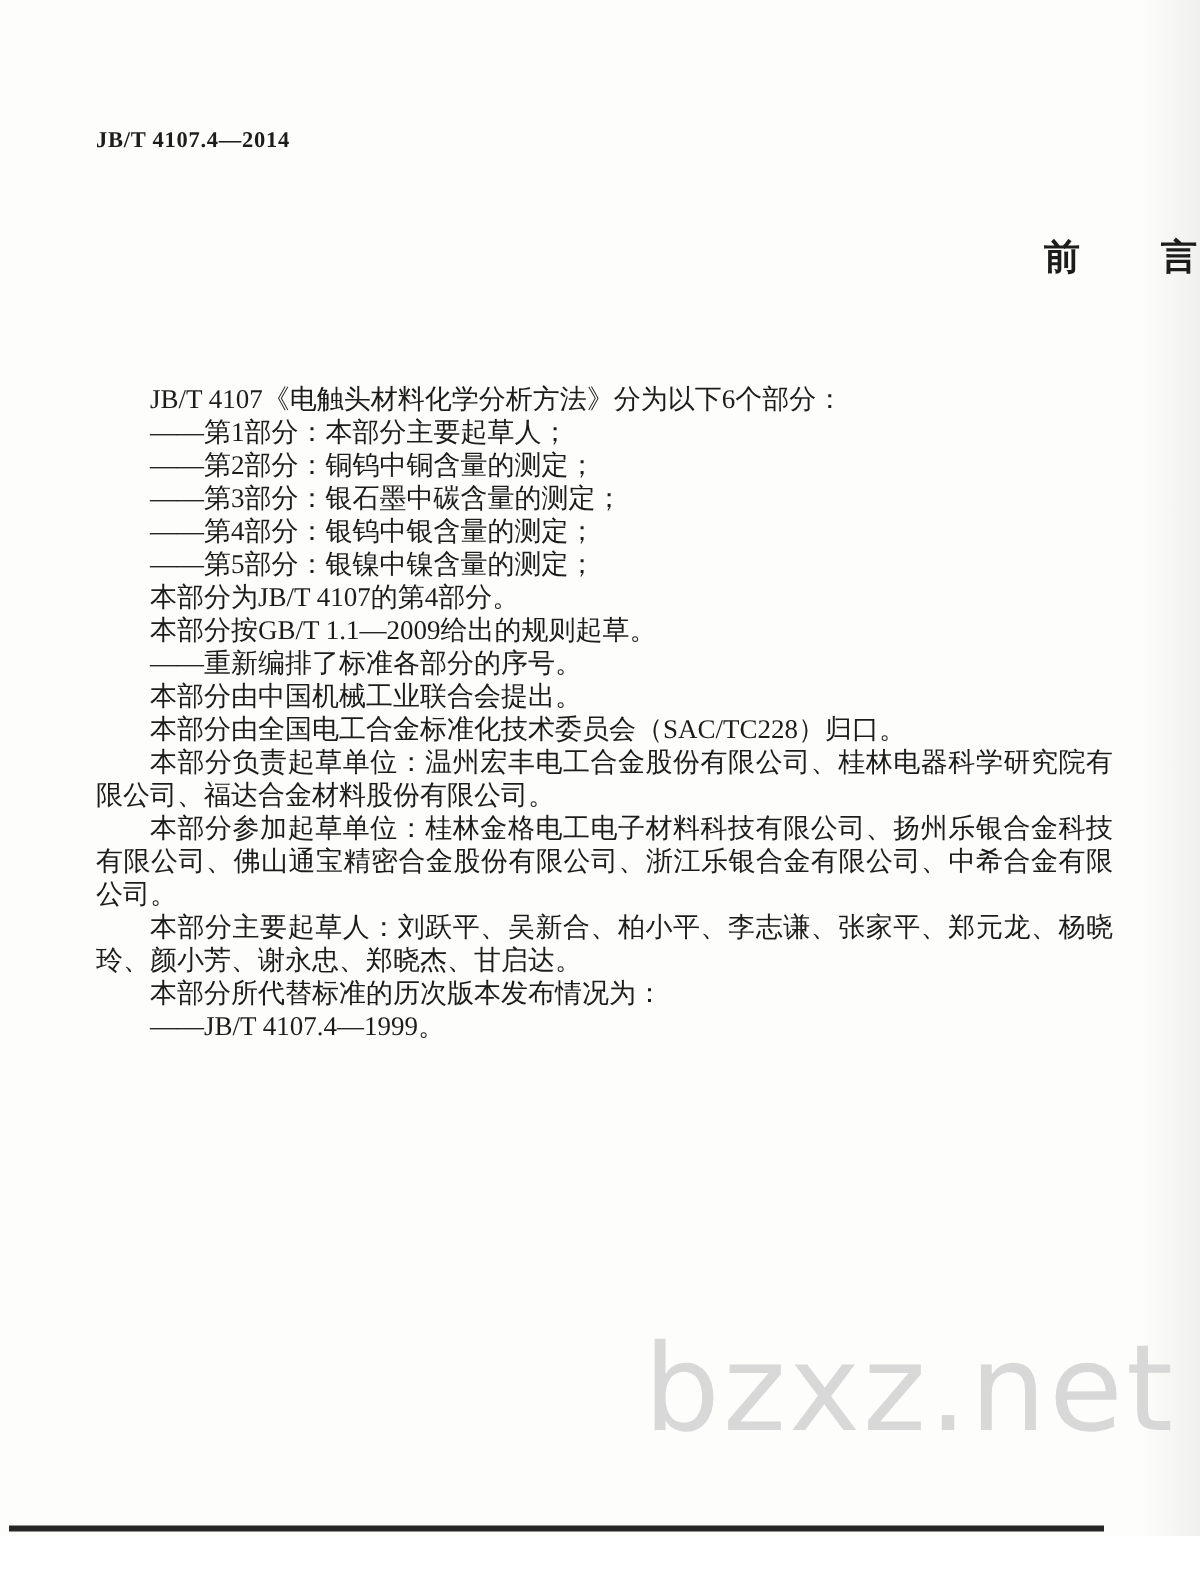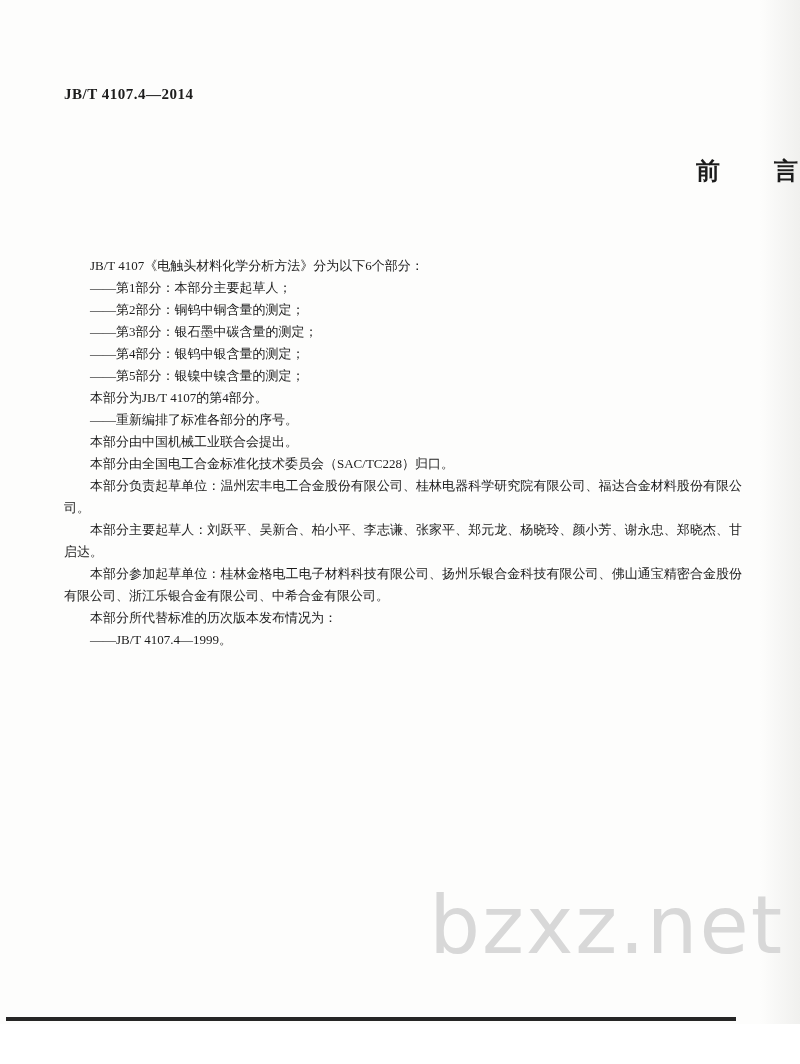--- a/index.html
+++ b/index.html
@@ -25,21 +25,21 @@
   }
   .title {
     margin: 52px 0 0 0;
     text-align: right;
     font-size: 24px;
     font-weight: bold;
     letter-spacing: 2px;
   }
   .body-text {
     margin: 68px 58px 0 64px;
-    font-size: 13px;
+    font-size: 18px;
     line-height: 22px;
     text-align: justify;
   }
   .body-text p {
     margin: 0;
     padding: 0;
     text-indent: 2em;
   }
   .watermark {
     position: absolute;
@@ -72,26 +72,27 @@
   <div class="title">前　　言</div>
 
   <div class="body-text">
     <p>JB/T 4107《电触头材料化学分析方法》分为以下6个部分：</p>
     <p>——第1部分：本部分主要起草人；</p>
     <p>——第2部分：铜钨中铜含量的测定；</p>
     <p>——第3部分：银石墨中碳含量的测定；</p>
     <p>——第4部分：银钨中银含量的测定；</p>
     <p>——第5部分：银镍中镍含量的测定；</p>
     <p>本部分为JB/T 4107的第4部分。</p>
+    <p>本部分按GB/T 1.1—2009给出的规则起草。</p>
     <p>——重新编排了标准各部分的序号。</p>
     <p>本部分由中国机械工业联合会提出。</p>
     <p>本部分由全国电工合金标准化技术委员会（SAC/TC228）归口。</p>
     <p>本部分负责起草单位：温州宏丰电工合金股份有限公司、桂林电器科学研究院有限公司、福达合金材料股份有限公司。</p>
+    <p>本部分参加起草单位：桂林金格电工电子材料科技有限公司、扬州乐银合金科技有限公司、佛山通宝精密合金股份有限公司、浙江乐银合金有限公司、中希合金有限公司。</p>
     <p>本部分主要起草人：刘跃平、吴新合、柏小平、李志谦、张家平、郑元龙、杨晓玲、颜小芳、谢永忠、郑晓杰、甘启达。</p>
-    <p>本部分参加起草单位：桂林金格电工电子材料科技有限公司、扬州乐银合金科技有限公司、佛山通宝精密合金股份有限公司、浙江乐银合金有限公司、中希合金有限公司。</p>
     <p>本部分所代替标准的历次版本发布情况为：</p>
     <p>——JB/T 4107.4—1999。</p>
   </div>
 
   <div class="watermark">bzxz.net</div>
 
   <div class="scan-line"></div>
 
 </div>
 

